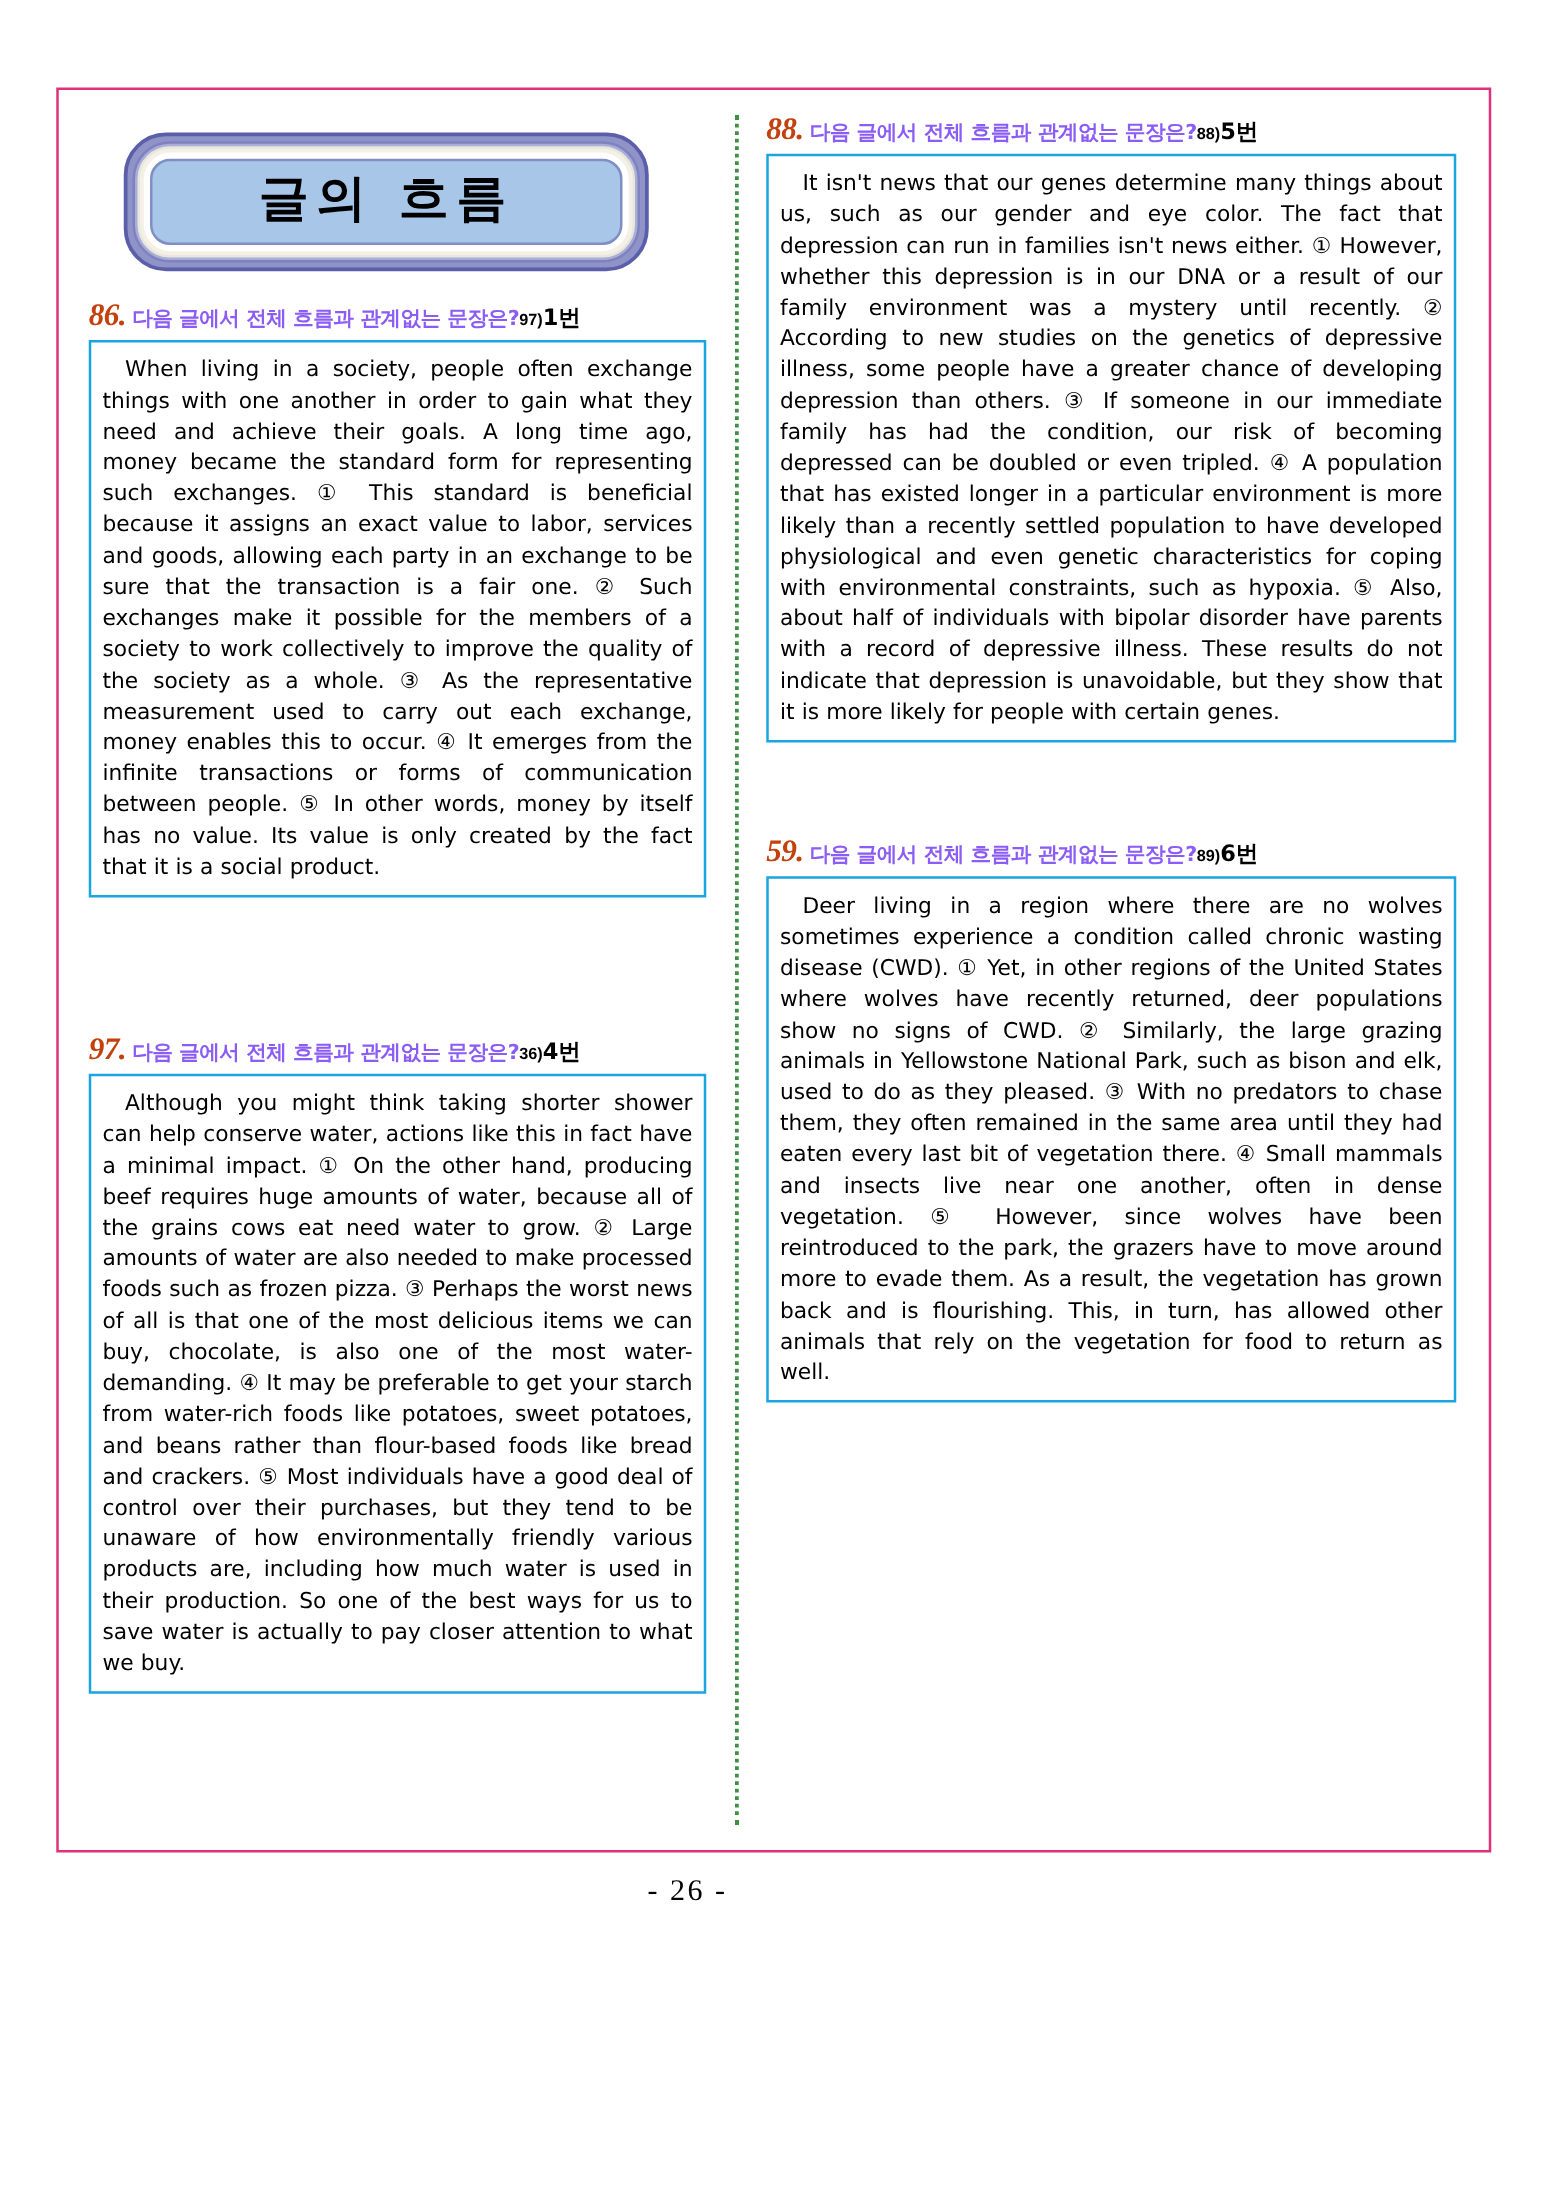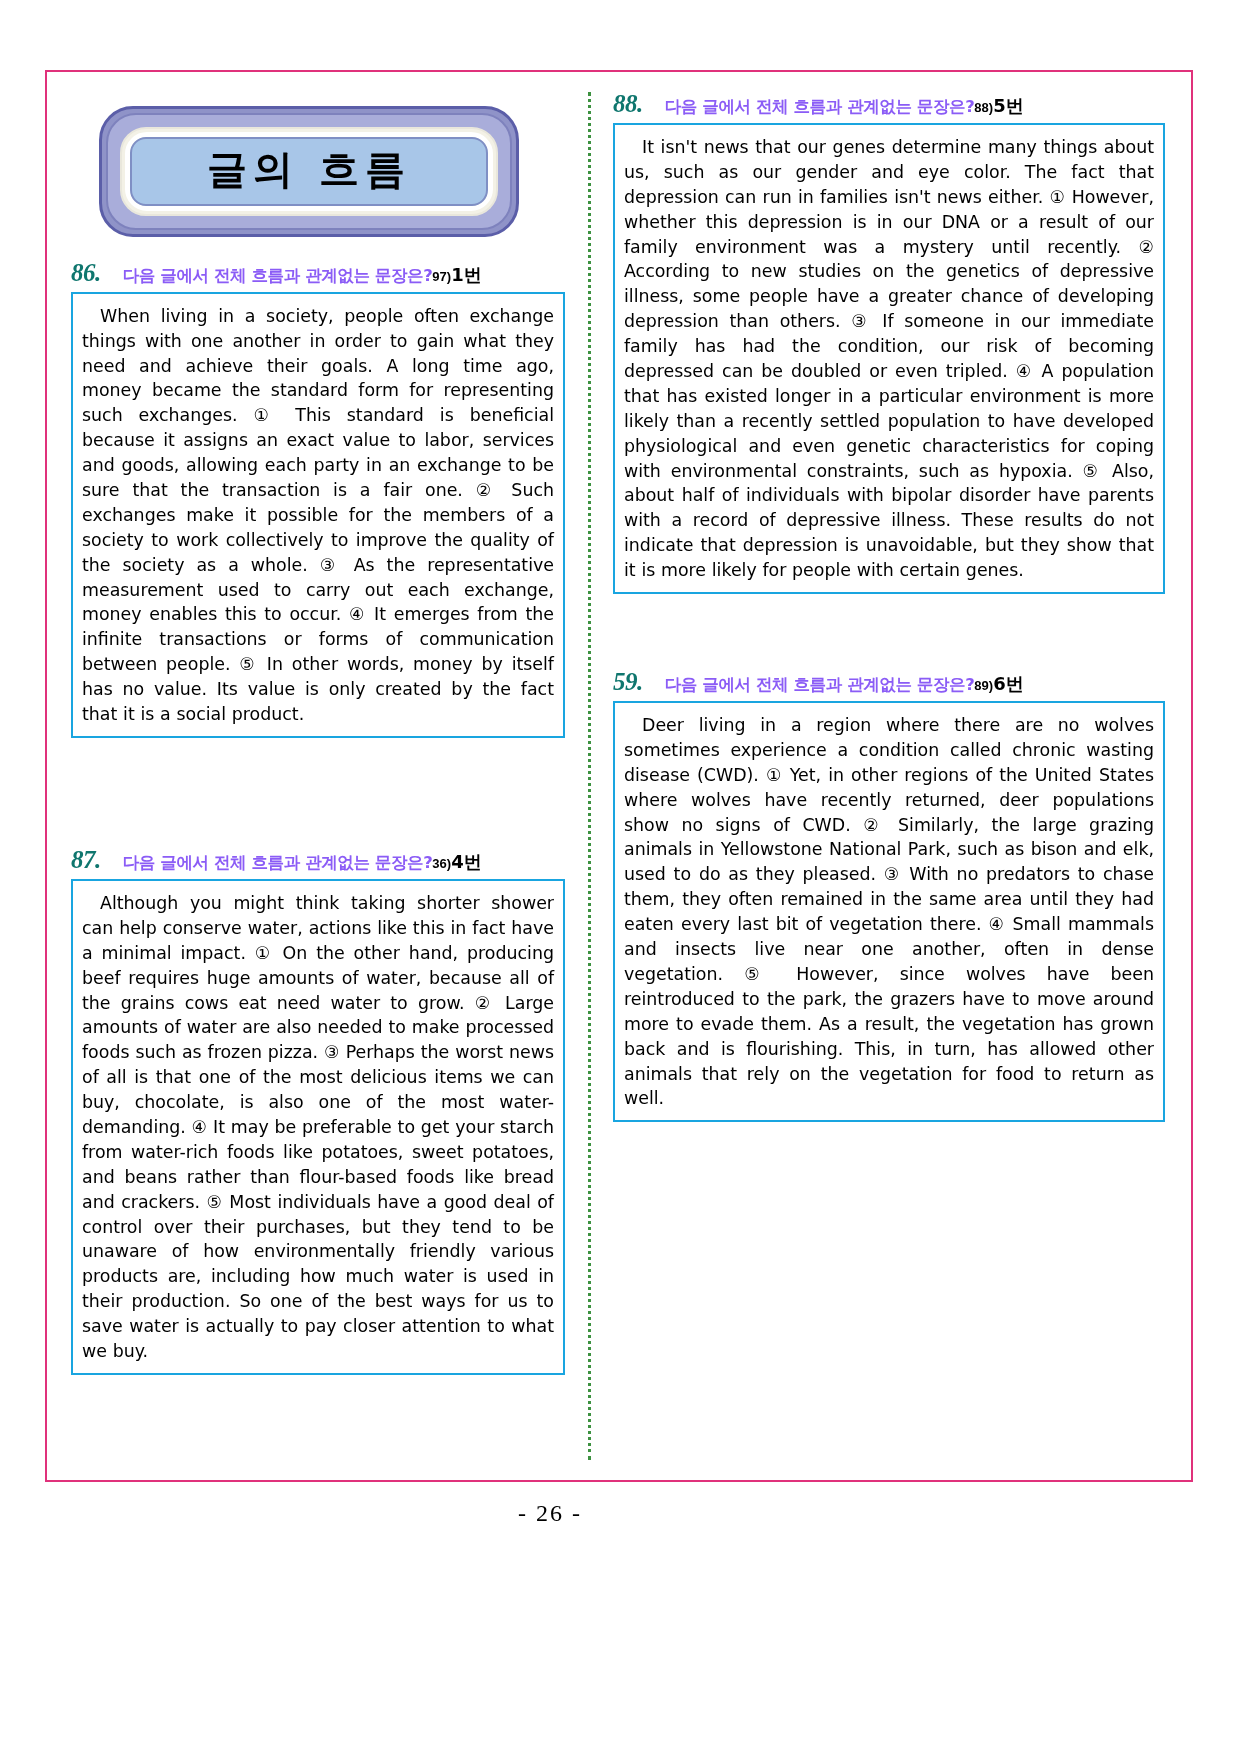--- a/index.html
+++ b/index.html
@@ -70,21 +70,21 @@
   .banner-o1 {
     border: 3px solid #5b5ea8;
     border-radius: 34px;
     background: #8f93c8;
     padding: 4px;
   }
   .banner-o2 {
     border: 2px solid #7e82bd;
     border-radius: 30px;
     background: #a9adda;
-    padding: 12px;
+    padding: 2px;
   }
   .banner-o3 {
     border: 2px solid #e9e7dc;
     border-radius: 26px;
     background: #f3f1e6;
     padding: 3px;
   }
   .banner-o4 {
     border: 2px solid #ffffff;
     border-radius: 22px;
@@ -112,22 +112,22 @@
     margin: 0 0 5px 0;
     display: flex;
     align-items: baseline;
     white-space: nowrap;
   }
   .qnum {
     font-family: "Liberation Serif", "DejaVu Serif", serif;
     font-style: italic;
     font-weight: bold;
     font-size: 25px;
-    color: #0f766e;
-    margin-right: 22px;
+    color: #c2410c;
+    margin-right: 5px;
     letter-spacing: -0.5px;
   }
   .qtext {
     font-family: "DejaVu Sans", sans-serif;
     font-size: 16.5px;
     font-weight: bold;
     color: #8b5cf6;
     letter-spacing: -0.4px;
   }
   .qsup {
@@ -206,21 +206,21 @@
       <span class="qnum">86.</span>
       <span class="qtext">다음 글에서 전체 흐름과 관계없는 문장은?</span>
         <span class="qsup">97)</span>
         <span class="qtail">1번</span>
     </div>
     <div class="passage"><span class="indent"></span><span>When living in a society, people often exchange things with one another in order to gain what they need and achieve their goals. A long time ago, money became the standard form for representing such exchanges. ① This standard is beneficial because it assigns an exact value to labor, services and goods, allowing each party in an exchange to be sure that the transaction is a fair one. ② Such exchanges make it possible for the members of a society to work collectively to improve the quality of the society as a whole. ③ As the representative measurement used to carry out each exchange, money enables this to occur. ④ It emerges from the infinite transactions or forms of communication between people. ⑤ In other words, money by itself has no value. Its value is only created by the fact that it is a social product.</span></div>
 
     <div class="gap-86-87"></div>
 
     <div class="qhead">
-      <span class="qnum">87.</span>
+      <span class="qnum">97.</span>
       <span class="qtext">다음 글에서 전체 흐름과 관계없는 문장은?</span>
         <span class="qsup">36)</span>
         <span class="qtail">4번</span>
     </div>
     <div class="passage"><span class="indent"></span><span>Although you might think taking shorter shower can help conserve water, actions like this in fact have a minimal impact. ① On the other hand, producing beef requires huge amounts of water, because all of the grains cows eat need water to grow. ② Large amounts of water are also needed to make processed foods such as frozen pizza. ③ Perhaps the worst news of all is that one of the most delicious items we can buy, chocolate, is also one of the most water-demanding. ④ It may be preferable to get your starch from water-rich foods like potatoes, sweet potatoes, and beans rather than flour-based foods like bread and crackers. ⑤ Most individuals have a good deal of control over their purchases, but they tend to be unaware of how environmentally friendly various products are, including how much water is used in their production. So one of the best ways for us to save water is actually to pay closer attention to what we buy.</span></div>
 
   </div>
 
   <div class="col-divider">
     <div class="dotline"></div>

